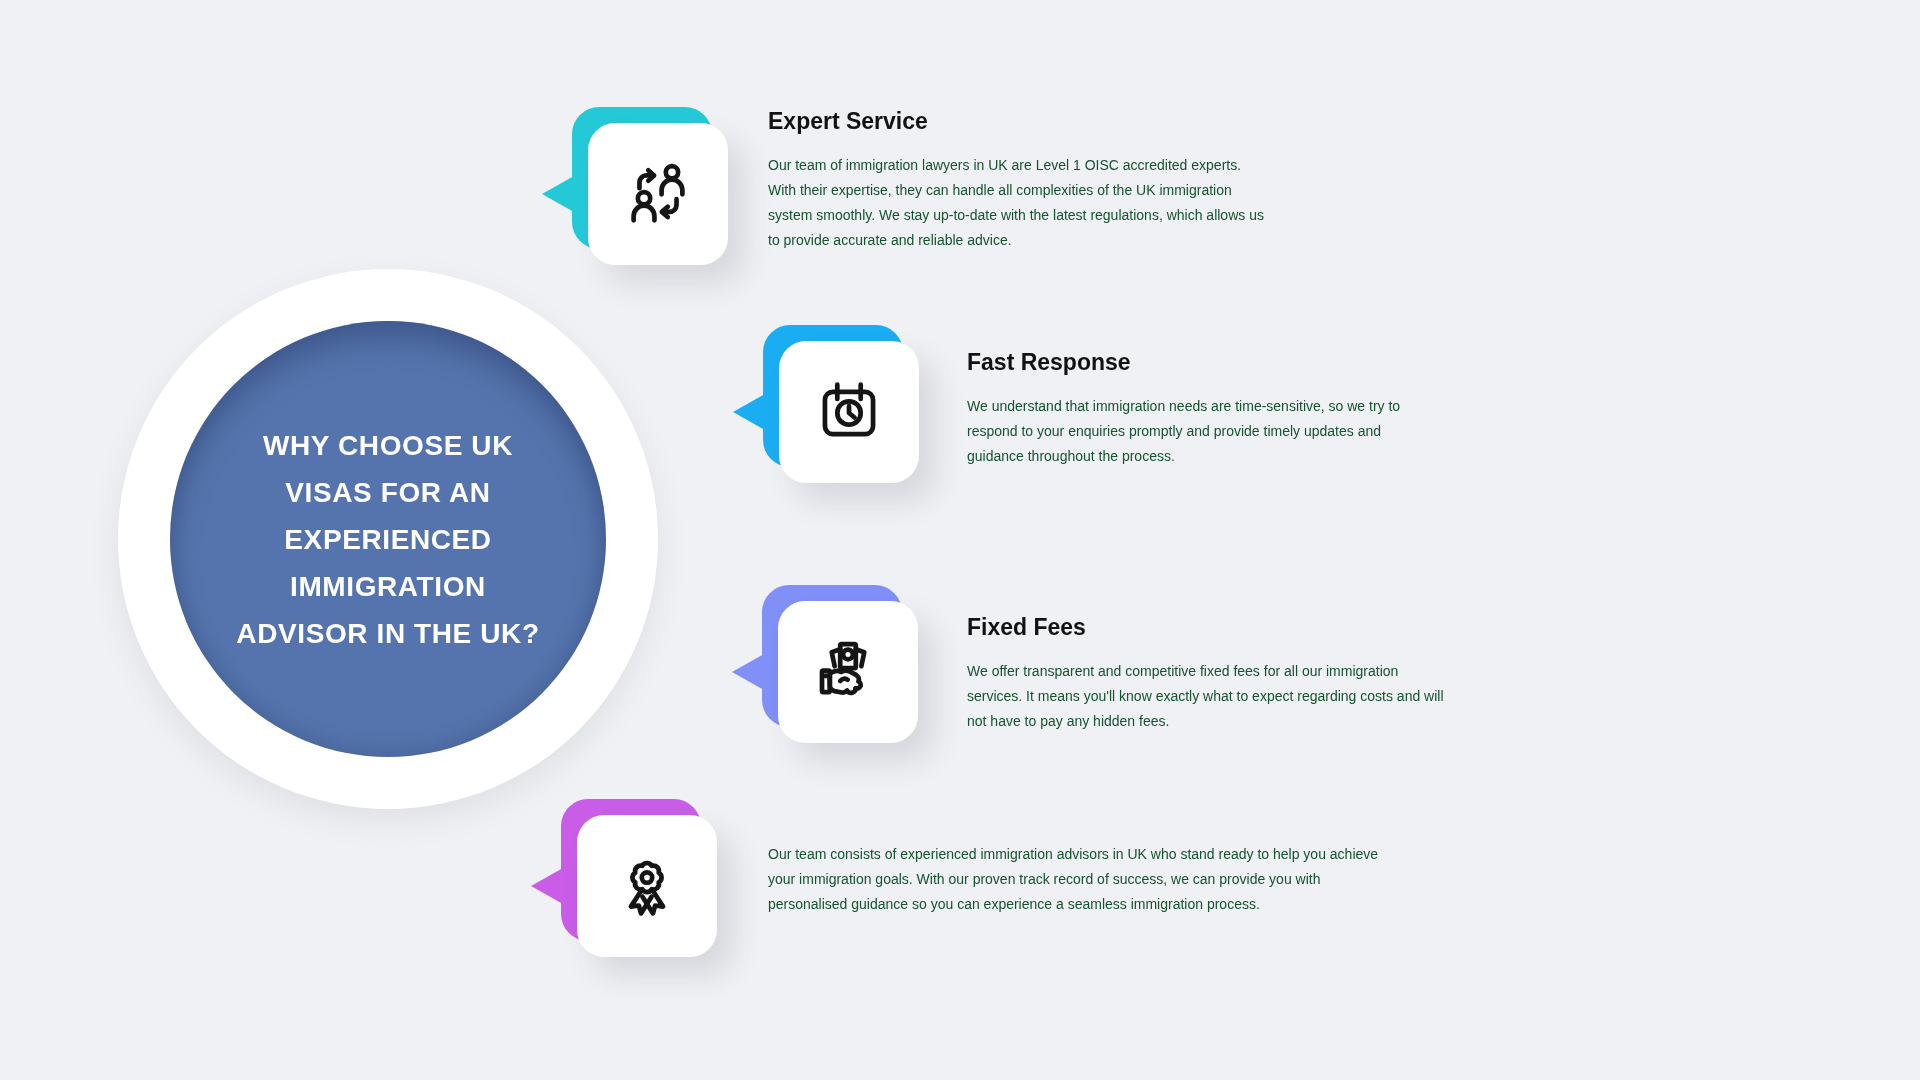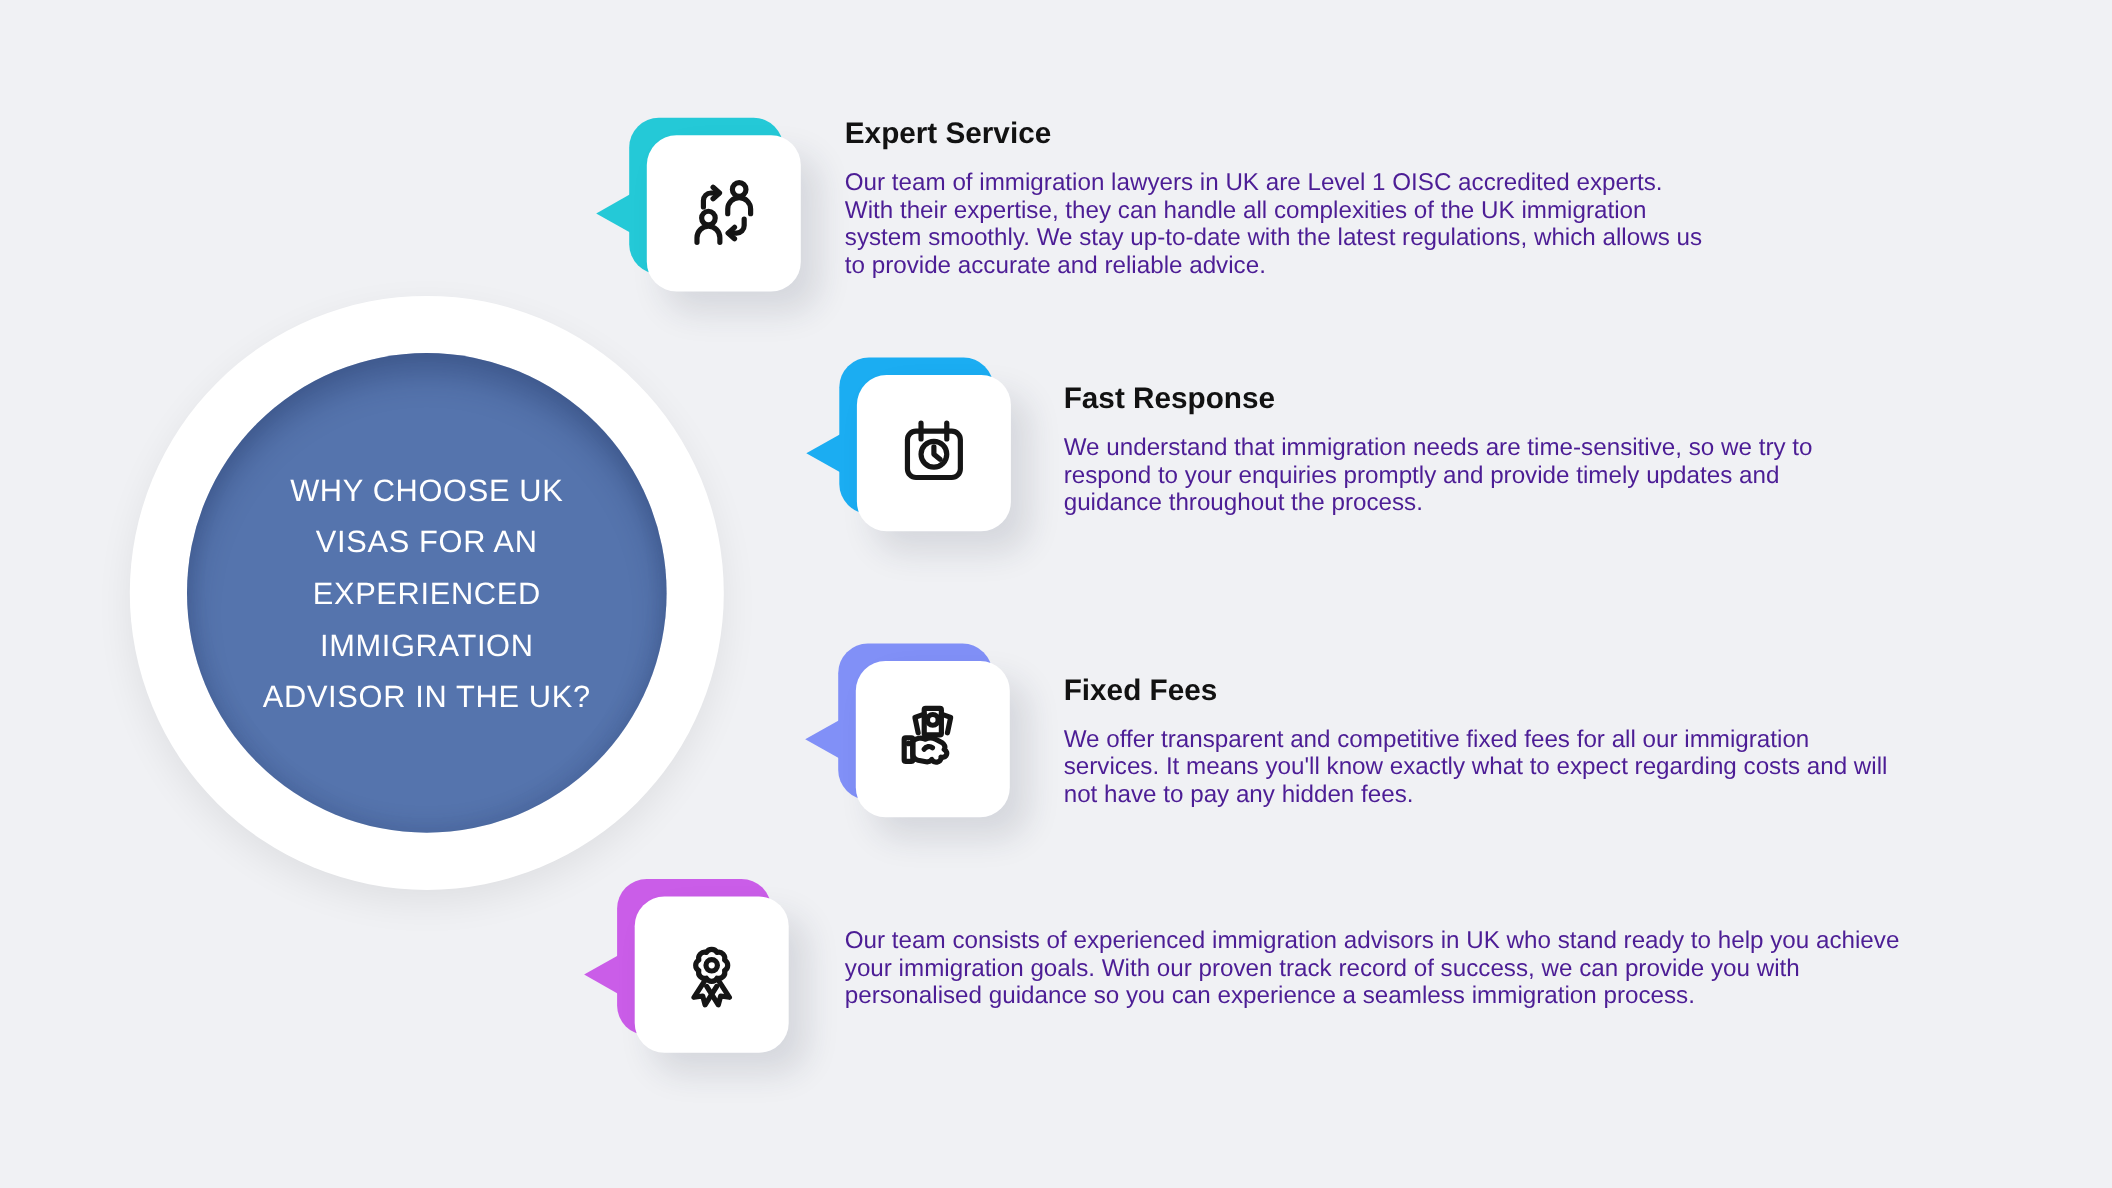--- a/index.html
+++ b/index.html
@@ -16,21 +16,21 @@
     position:absolute;left:118px;top:269px;width:540px;height:540px;
     border-radius:50%;background:#ffffff;
     box-shadow:0 12px 34px rgba(0,0,0,.07);
   }
   .disc{
     position:absolute;left:52px;top:52px;width:436px;height:436px;border-radius:50%;
     box-shadow:inset 0 18px 28px rgba(23,42,84,.34), inset 0 -8px 18px rgba(23,42,84,.12);
     display:flex;align-items:center;justify-content:center;text-align:center;
   }
   .disc h1{
-    margin:0;color:#ffffff;font-size:28px;line-height:47px;font-weight:normal;
+    margin:0;color:#ffffff;font-size:28px;line-height:47px;font-weight:bold;
     letter-spacing:.6px;white-space:pre-line;
   }
 
   
   .feature{position:absolute;inset:0}
   .badge{position:absolute;width:140px;height:142px}
   .badge-back{position:absolute;left:0;top:0;width:140px;height:142px;border-radius:27px}
   .badge-tri{
     position:absolute;left:-30px;top:69px;width:0;height:0;
     border-top:18px solid transparent;border-bottom:18px solid transparent;
@@ -39,22 +39,22 @@
   .badge-card{
     position:absolute;left:16px;top:16px;width:140px;height:142px;
     background:#ffffff;border-radius:27px;
     box-shadow:16px 18px 30px rgba(40,50,70,.13);
     display:flex;align-items:center;justify-content:center;
   }
   .icon{width:78px;height:78px;stroke:#151515;fill:none;stroke-width:1.45;
         stroke-linecap:round;stroke-linejoin:round}
 
   .text{position:absolute;width:980px}
-  .text h3{margin:0;font-size:27px;line-height:28px;font-weight:bold;color:#121212}
-  .text p{margin:18px 0 0 0;font-size:22px;line-height:25px;color:#4c1d95;white-space:pre-line}
+  .text h3{margin:0;font-size:23px;line-height:28px;font-weight:bold;color:#121212}
+  .text p{margin:18px 0 0 0;font-size:14px;line-height:25px;color:#14532d;white-space:pre-line}
 
   
   .f1 .badge{left:572px;top:107px}  .f1 .text{left:768px;top:107px}
   .f2 .badge{left:763px;top:325px}  .f2 .text{left:967px;top:348px}
   .f3 .badge{left:762px;top:585px}  .f3 .text{left:967px;top:613px}
   .f4 .badge{left:561px;top:799px}  .f4 .text{left:768px;top:824px}
 </style>
 </head>
 <body>
 

